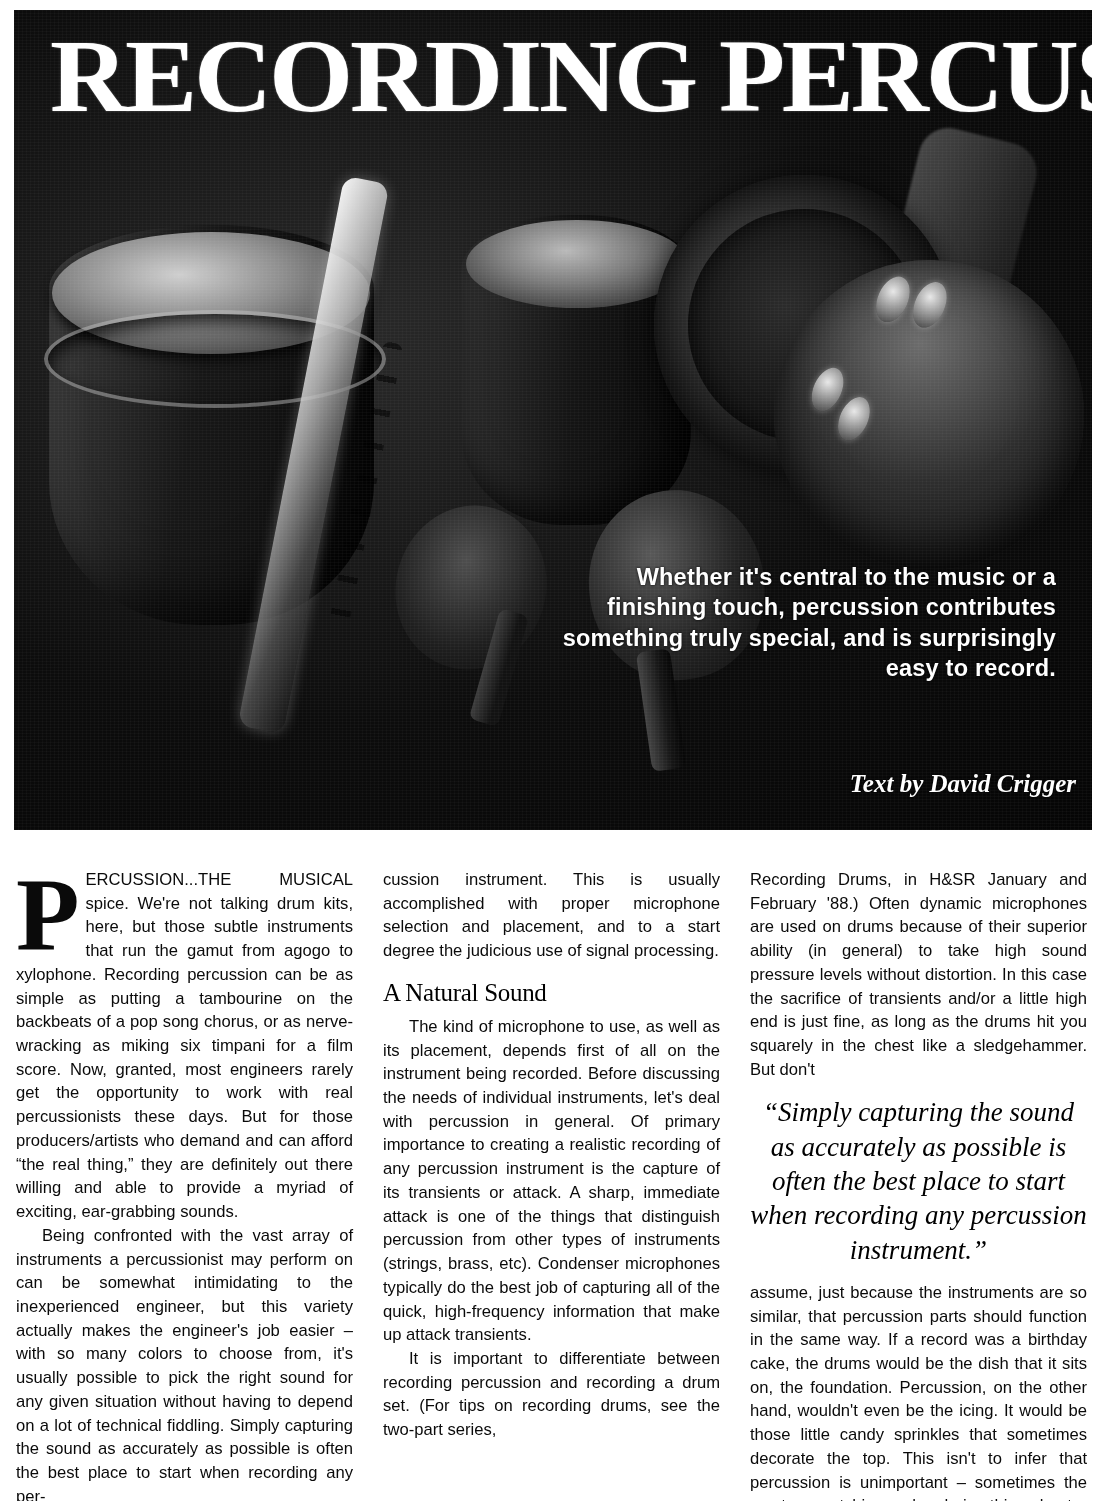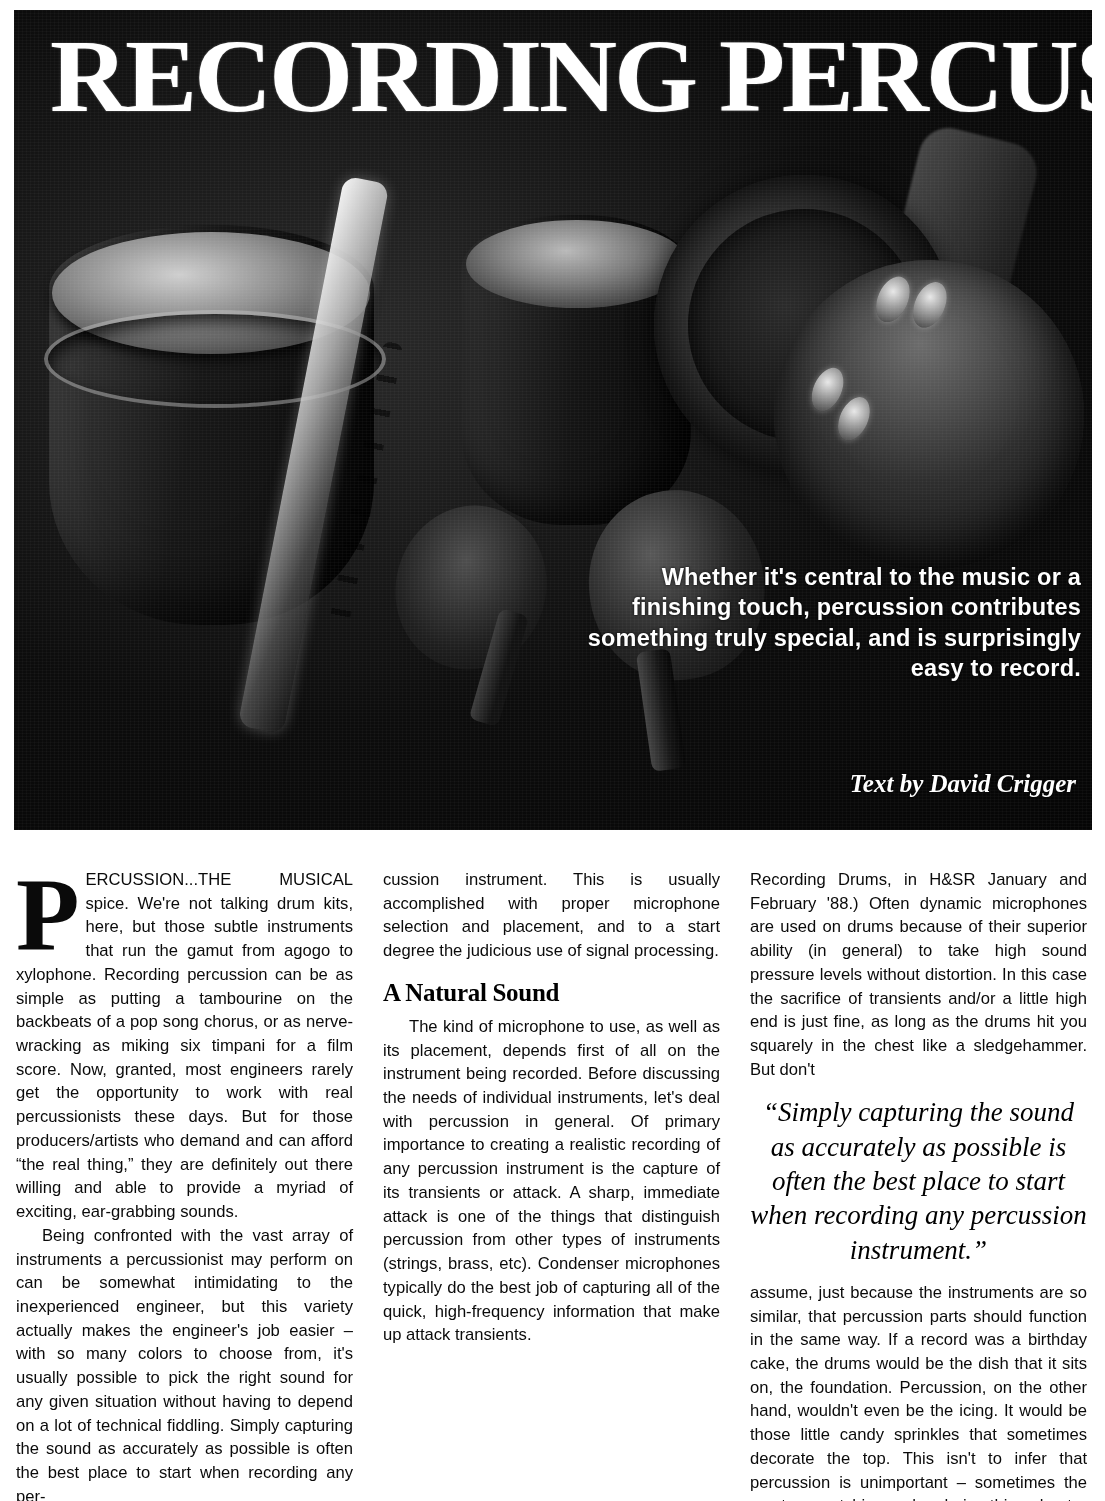--- a/index.html
+++ b/index.html
@@ -224,21 +224,21 @@
     height: 420px;
     background: linear-gradient(100deg, rgba(120,120,120,.55), rgba(20,20,20,.2));
     transform: rotate(14deg);
     border-radius: 30px;
     filter: blur(1px);
   }
 
   
   .hero-blurb {
     position: absolute;
-    right: 11px;
+    right: 36px;
     top: 552px;
     width: 520px;
     text-align: right;
     color: #fff;
     font-family: "Liberation Sans", sans-serif;
     font-weight: bold;
     font-size: 23.5px;
     line-height: 1.29;
     letter-spacing: .2px;
     text-shadow: 0 0 3px rgba(0,0,0,.9);
@@ -307,21 +307,21 @@
     font-family: "Liberation Serif", serif;
     font-weight: bold;
     font-size: 104px;
     line-height: .78;
     padding: 4px 6px 0 0;
     margin-top: 2px;
   }
 
   h2.section-head {
     font-family: "Liberation Serif", serif;
-    font-weight: bold;
+    font-weight: normal;
     font-size: 25px;
     margin: 16px 0 8px 0;
     letter-spacing: -.3px;
   }
 
   .pullquote {
     font-family: "Liberation Serif", serif;
     font-style: italic;
     font-size: 27px;
     line-height: 1.27;
@@ -372,20 +372,21 @@
 
     <div class="col">
       <p class="no-indent dropcap-para"><span class="dropcap">P</span><span>ERCUSSION...THE MUSICAL spice. We're not talking drum kits, here, but those subtle instruments that run the gamut from agogo to xylophone. Recording percussion can be as simple as putting a tambourine on the backbeats of a pop song chorus, or as nerve-wracking as miking six timpani for a film score. Now, granted, most engineers rarely get the opportunity to work with real percussionists these days. But for those producers/artists who demand and can afford “the real thing,” they are definitely out there willing and able to provide a myriad of exciting, ear-grabbing sounds.</span></p>
       <p>Being confronted with the vast array of instruments a percussionist may perform on can be somewhat intimidating to the inexperienced engineer, but this variety actually makes the engineer's job easier – with so many colors to choose from, it's usually possible to pick the right sound for any given situation without having to depend on a lot of technical fiddling. Simply capturing the sound as accurately as possible is often the best place to start when recording any per-</p>
     </div>
 
     <div class="col">
       <p class="no-indent">cussion instrument. This is usually accomplished with proper microphone selection and placement, and to a start degree the judicious use of signal processing.</p>
       <h2 class="section-head">A Natural Sound</h2>
       <p>The kind of microphone to use, as well as its placement, depends first of all on the instrument being recorded. Before discussing the needs of individual instruments, let's deal with percussion in general. Of primary importance to creating a realistic recording of any percussion instrument is the capture of its transients or attack. A sharp, immediate attack is one of the things that distinguish percussion from other types of instruments (strings, brass, etc). Condenser microphones typically do the best job of capturing all of the quick, high-frequency information that make up attack transients.</p>
+      <p>It is important to differentiate between recording percussion and recording a drum set. (For tips on recording drums, see the two-part series,</p>
     </div>
 
     <div class="col">
       <p class="no-indent">Recording Drums, in H&amp;SR January and February '88.) Often dynamic microphones are used on drums because of their superior ability (in general) to take high sound pressure levels without distortion. In this case the sacrifice of transients and/or a little high end is just fine, as long as the drums hit you squarely in the chest like a sledgehammer. But don't</p>
       <div class="pullquote">“Simply capturing the sound as accurately as possible is often the best place to start when recording any percussion instrument.”</div>
       <p class="no-indent">assume, just because the instruments are so similar, that percussion parts should function in the same way. If a record was a birthday cake, the drums would be the dish that it sits on, the foundation. Percussion, on the other hand, wouldn't even be the icing. It would be those little candy sprinkles that sometimes decorate the top. This isn't to infer that percussion is unimportant – sometimes the most eye catching and enduring thing about a</p>
     </div>
 
   </div>
 </div>

